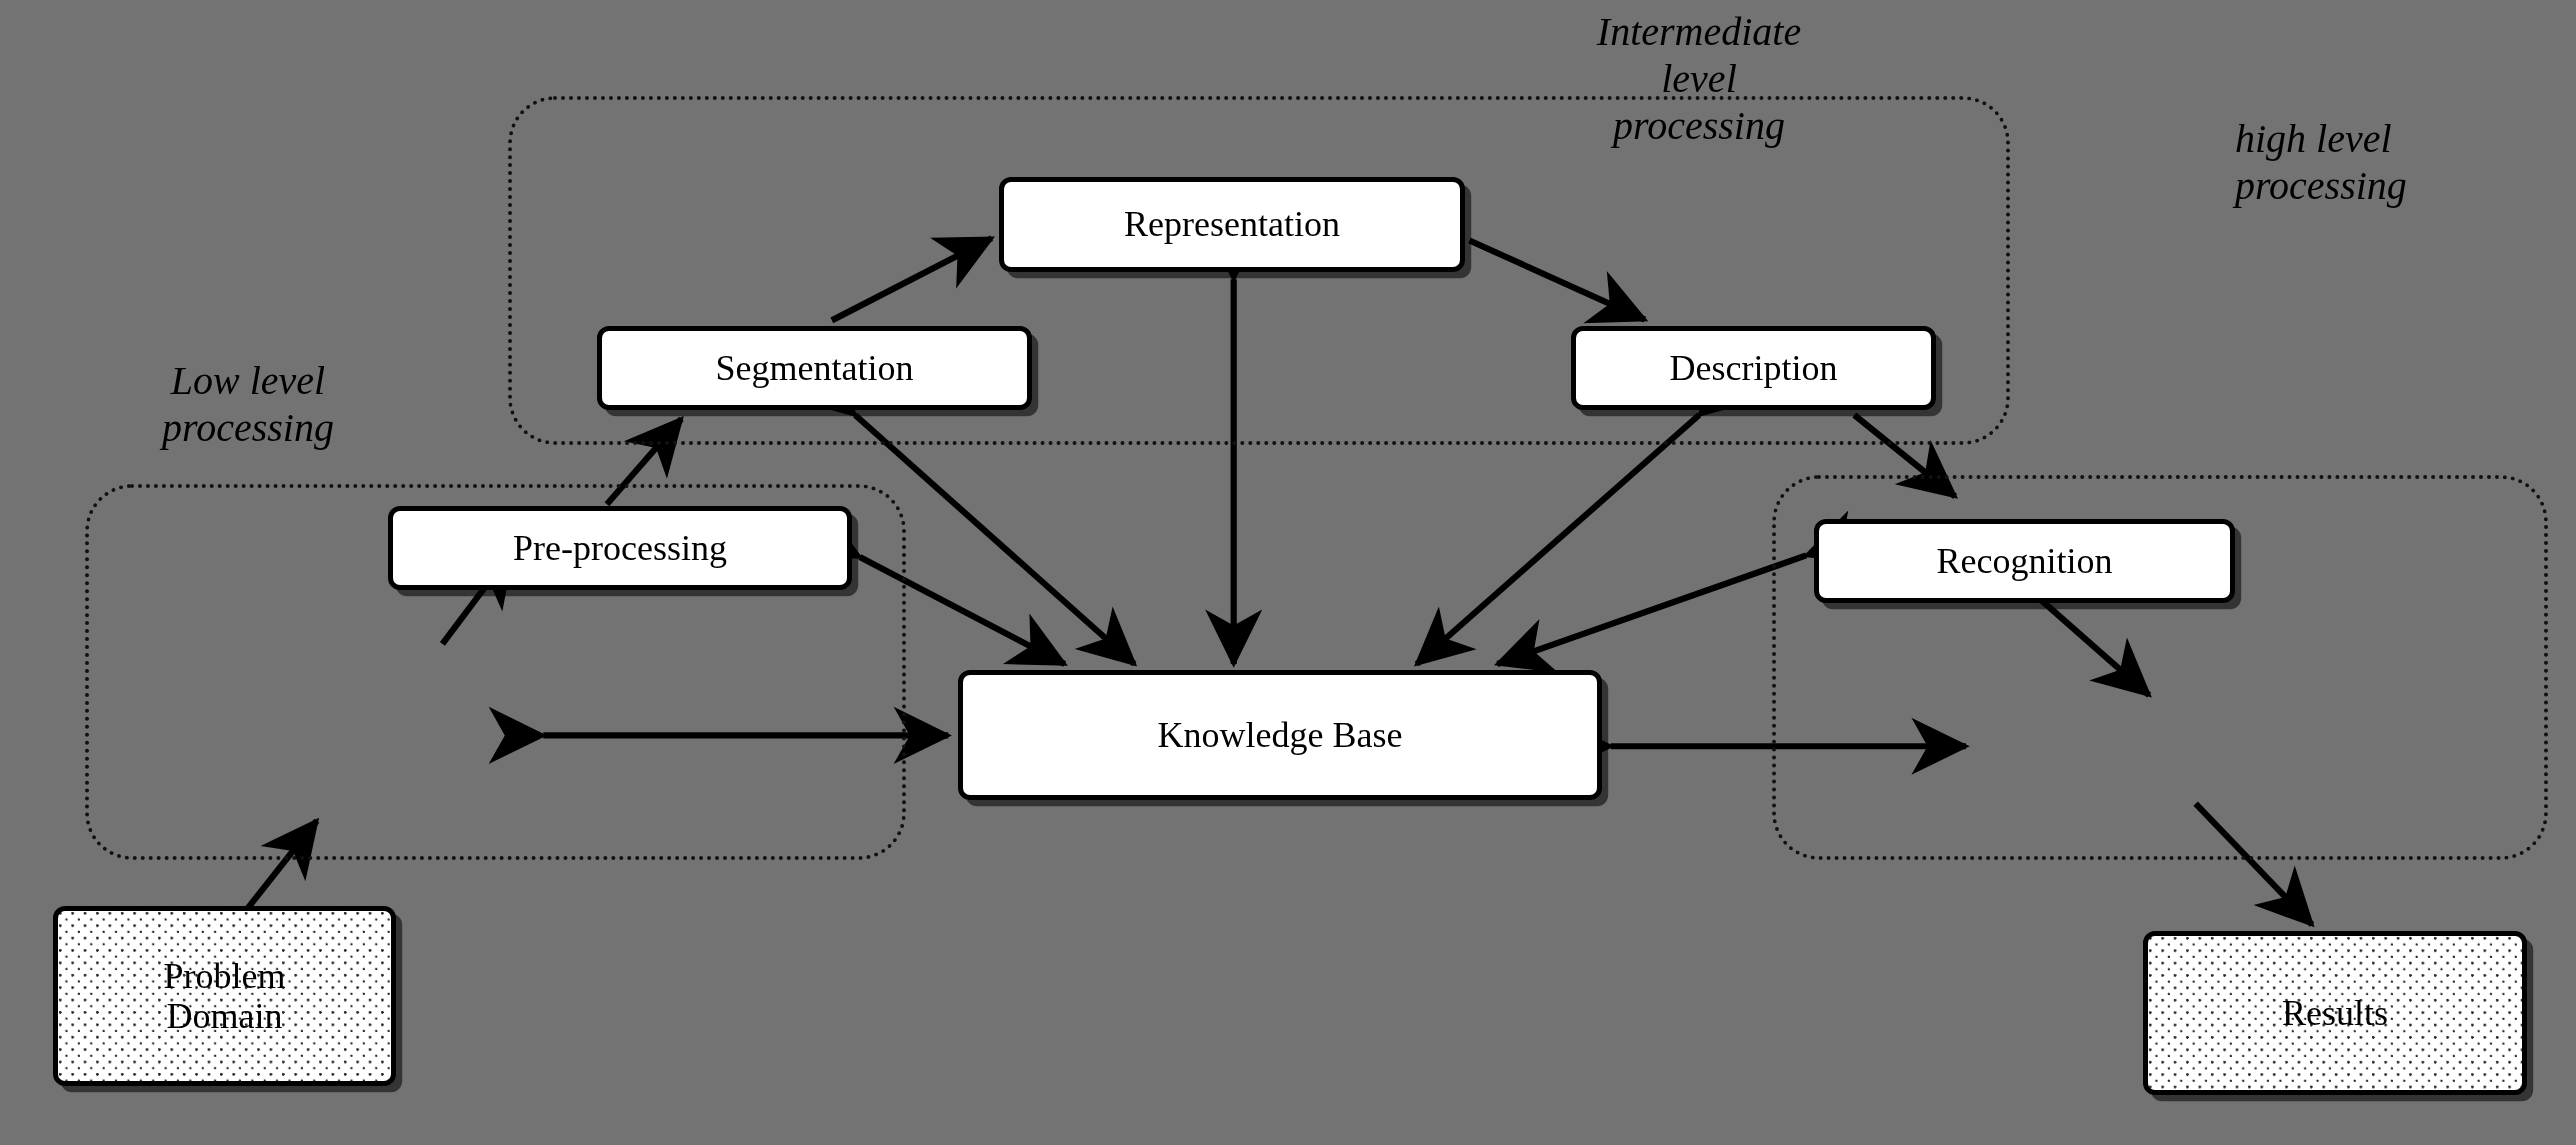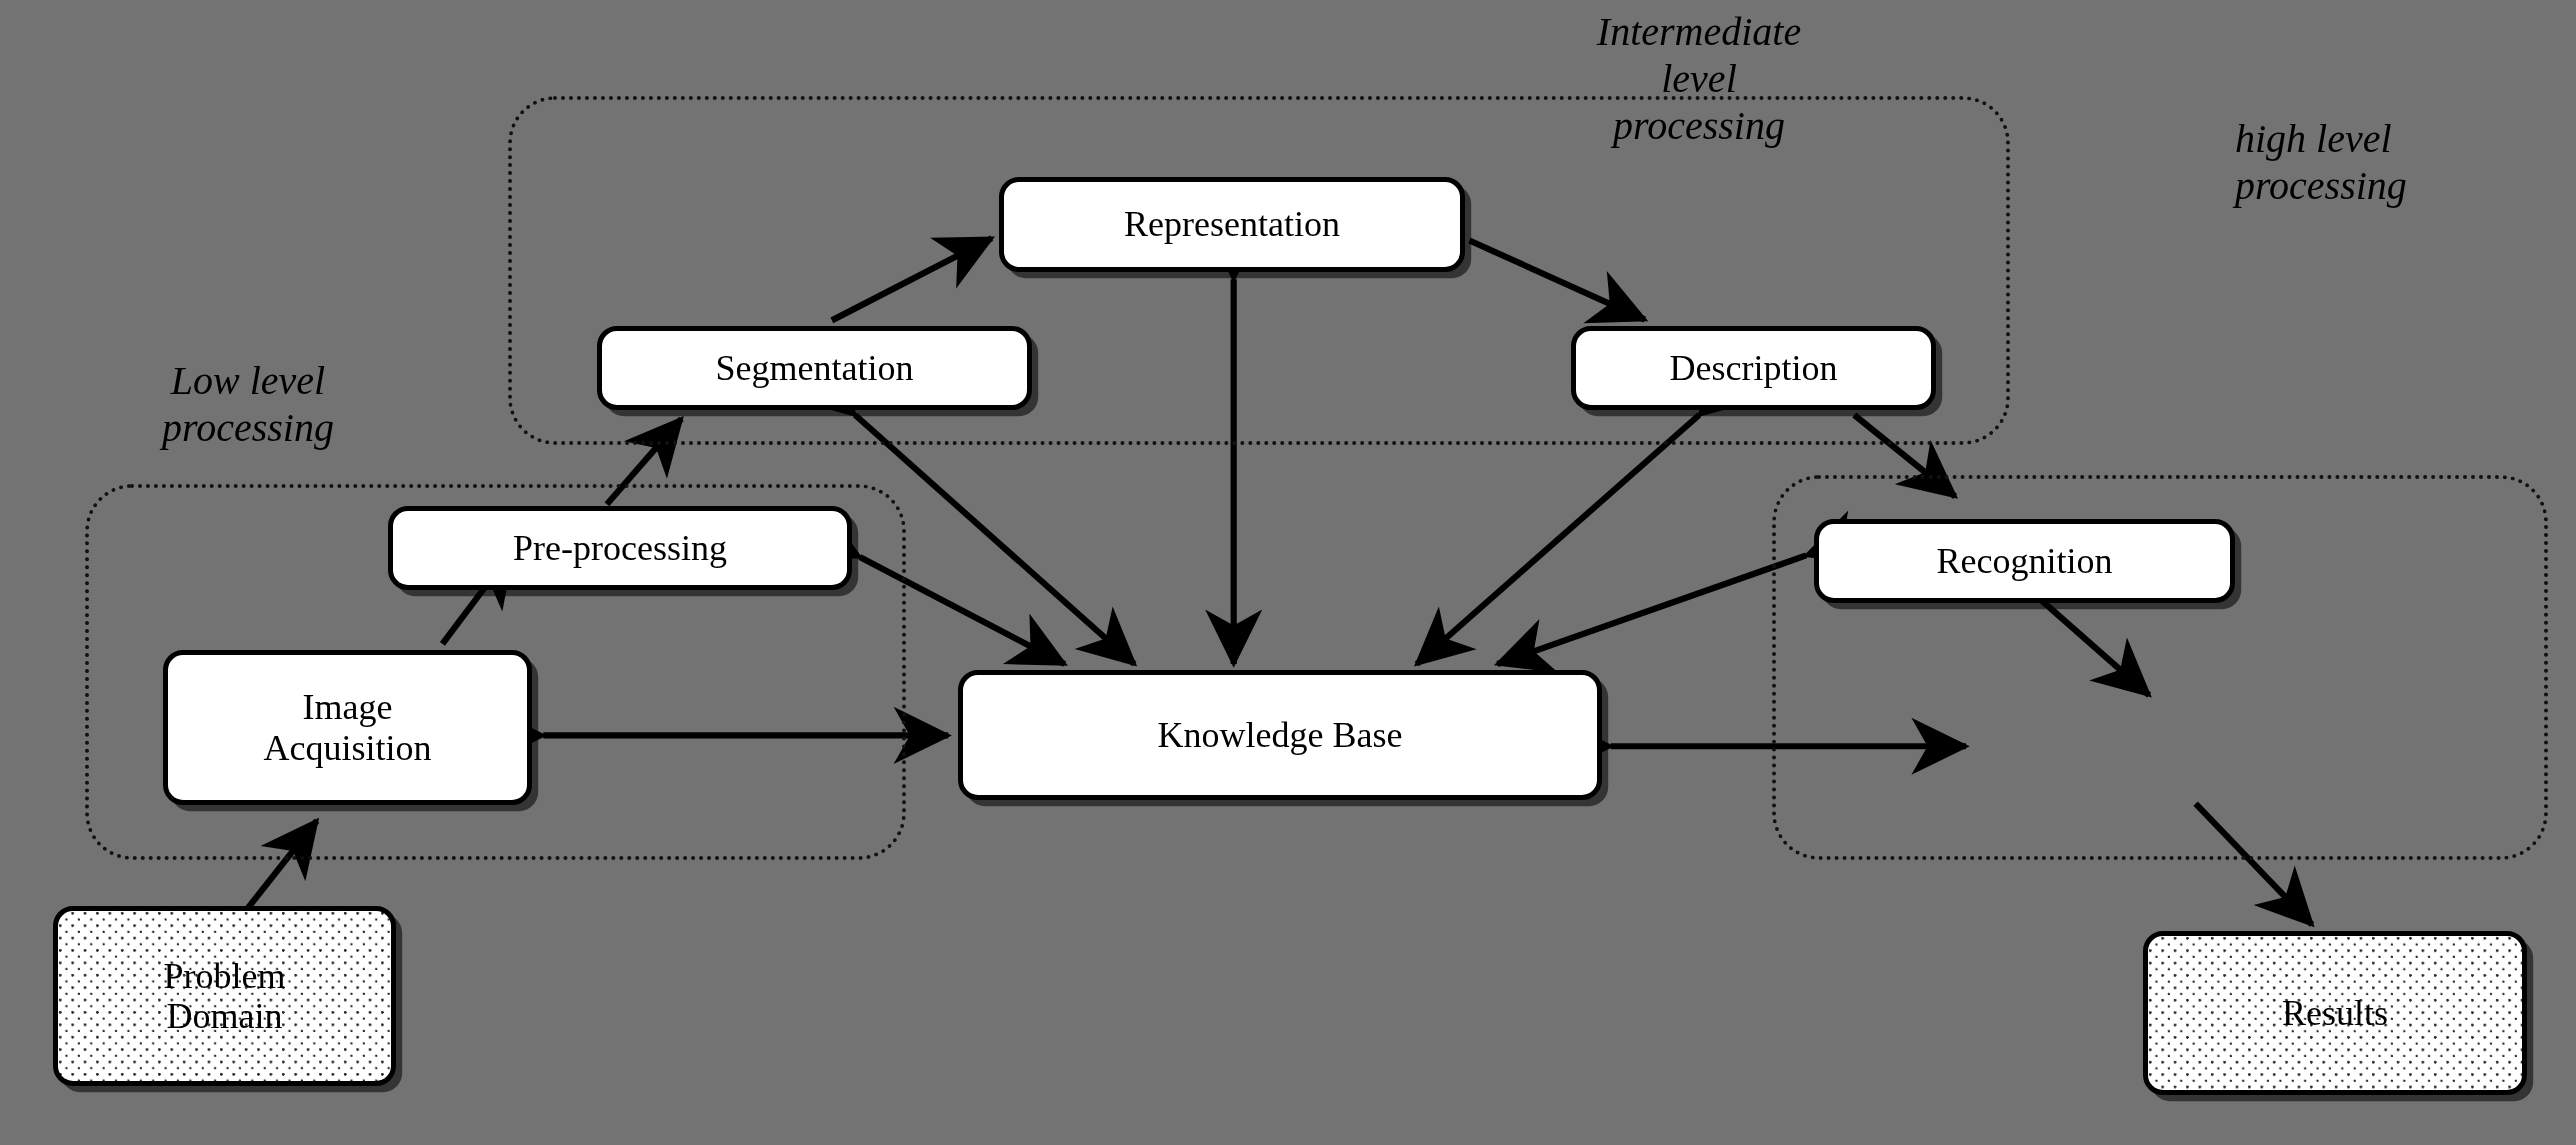--- a/index.html
+++ b/index.html
@@ -2,21 +2,21 @@
 <html style="font-size:12.4px"><head>
 <meta charset="utf-8">
 <style>
   html,body{margin:0;padding:0;background:#ffffff;}
   #stage{position:relative;width:2576px;height:1145px;background:#737373;
          font-family:"Liberation Serif","DejaVu Serif",serif;overflow:hidden;}
   #stage svg{position:absolute;left:0;top:0;width:2576px;height:1145px;}
 
   
   .node{position:absolute;box-sizing:border-box;
-        border:5.4px solid #000;border-radius:20px;background:#ffffff;
+        border:5.4px solid #000;border-radius:12px;background:#ffffff;
         display:flex;align-items:center;justify-content:center;
         text-align:center;line-height:1.12;color:#000;
         box-shadow:7px 7px 0 -0.8px rgba(0,0,0,0.55);
         z-index:4;}
   .node .lbl{display:block;padding:0 7.8px;white-space:pre-line;}
 
   
   .node.stipple{
      background-color:#ffffff;
      background-image:
@@ -110,24 +110,20 @@
   </div>
 
   <div class="node" style="left:1814px;top:503px;width:421px;height:84px;font-size:36px;margin-top:16px;">
     <span class="lbl">Recognition</span>
   </div>
 
   <div class="node" style="left:958px;top:670px;width:644px;height:130px;font-size:36px;">
     <span class="lbl">Knowledge Base</span>
   </div>
 
-  <div class="node" style="left:163px;top:650px;width:369px;height:155px;font-size:36px;">
-    <span class="lbl">Image
-Acquisition</span>
-  </div>
 
 
   <div class="node stipple" style="left:53px;top:906px;width:343px;height:180px;font-size:36px;">
     <span class="lbl">Problem
 Domain</span>
   </div>
 
   <div class="node stipple" style="left:2143px;top:931px;width:384px;height:164px;font-size:36px;">
     <span class="lbl">Results</span>
   </div>

